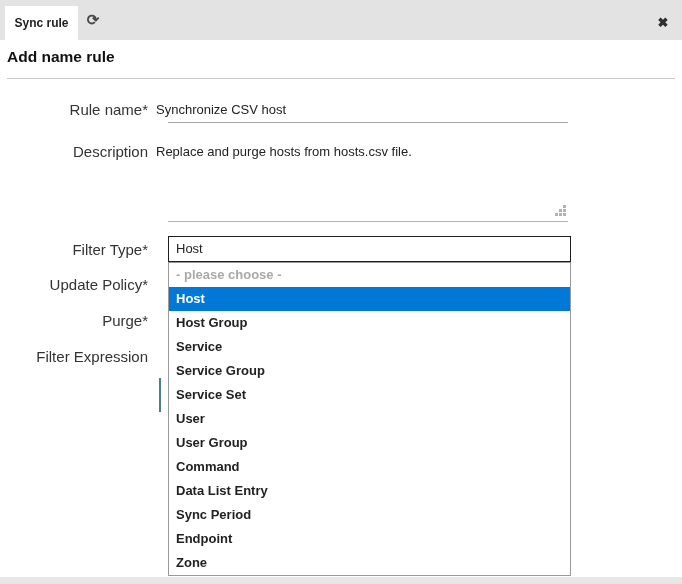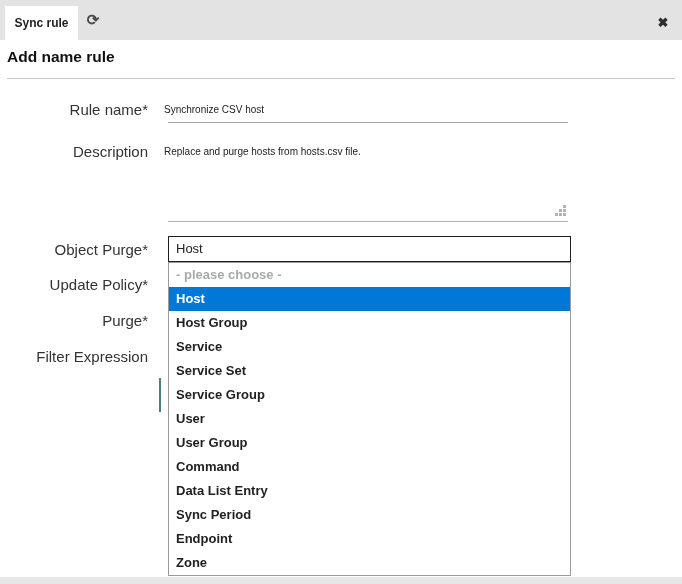--- a/index.html
+++ b/index.html
@@ -20,21 +20,21 @@
 
   
   .title { position:absolute; left:7px; top:48px; font-size:15.5px; font-weight:bold; color:#111; }
   .title-rule { position:absolute; left:7px; top:78px; width:668px; height:1px; background:#c8c8c8; }
 
   
   .label { position:absolute; left:0; width:148px; text-align:right;
            font-size:15px; color:#333; line-height:15px; }
 
   
-  .value { position:absolute; left:164px; font-size:10px; color:#222; line-height:15px; white-space:pre;text-align:right; }
+  .value { position:absolute; left:156px; font-size:13px; color:#222; line-height:15px; white-space:pre;text-align:right; }
   .underline { position:absolute; left:168px; width:400px; height:1px; }
   .u1 { top:122px; background:#a3a3a3; }
   .u2 { top:221px; background:#b4b4b4; }
 
   
   .grip { position:absolute; left:563px; top:205px; width:3px; height:3px; background:#b2b2b2;
           box-shadow:-4px 4px #b2b2b2, 0 4px #b2b2b2, -8px 8px #b2b2b2, -4px 8px #b2b2b2, 0 8px #b2b2b2; }
 
   
   .select { position:absolute; left:168px; top:236px; width:403px; height:26px;
@@ -64,21 +64,21 @@
     </div>
     <div class="refresh">⟳</div>
     <div class="close">✖</div>
   </div>
 
   <div class="title">Add name rule</div>
   <div class="title-rule"></div>
 
   <div class="label" style="top:102px">Rule name*</div>
   <div class="label" style="top:144px">Description</div>
-  <div class="label" style="top:242px">Object Purge*</div>
+  <div class="label" style="top:242px">Filter Type*</div>
   <div class="label" style="top:277px">Update Policy*</div>
   <div class="label" style="top:313px">Purge*</div>
   <div class="label" style="top:349px">Filter Expression</div>
 
   <div class="value" style="top:102px">Synchronize CSV host</div>
   <div class="underline u1"></div>
 
   <div class="value" style="top:144px">Replace and purge hosts from hosts.csv file.</div>
   <div class="underline u2"></div>
   <div class="grip"></div>
@@ -87,22 +87,22 @@
     <span>Host</span>
   </div>
 
   <div class="filter-sliver"></div>
 
   <div class="dropdown" id="dropdown">
       <div class="option placeholder">- please choose -</div>
       <div class="option selected" style="background: rgb(0, 120, 215);">Host</div>
       <div class="option">Host Group</div>
       <div class="option">Service</div>
+      <div class="option">Service Group</div>
       <div class="option">Service Set</div>
-      <div class="option">Service Group</div>
       <div class="option">User</div>
       <div class="option">User Group</div>
       <div class="option">Command</div>
       <div class="option">Data List Entry</div>
       <div class="option">Sync Period</div>
       <div class="option">Endpoint</div>
       <div class="option">Zone</div>
     </div>
 
   <div class="bottom-strip"></div>

